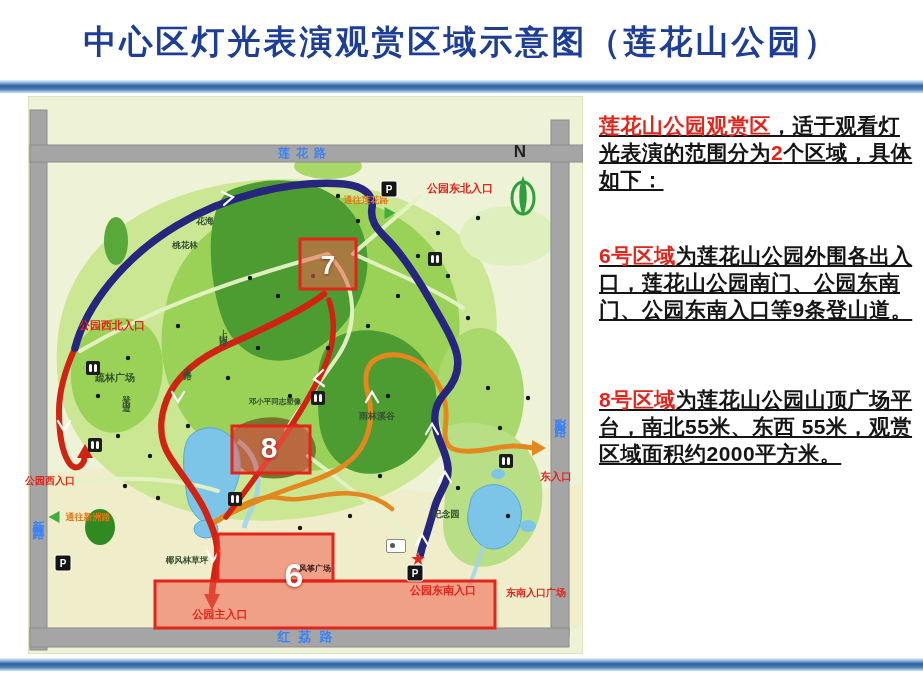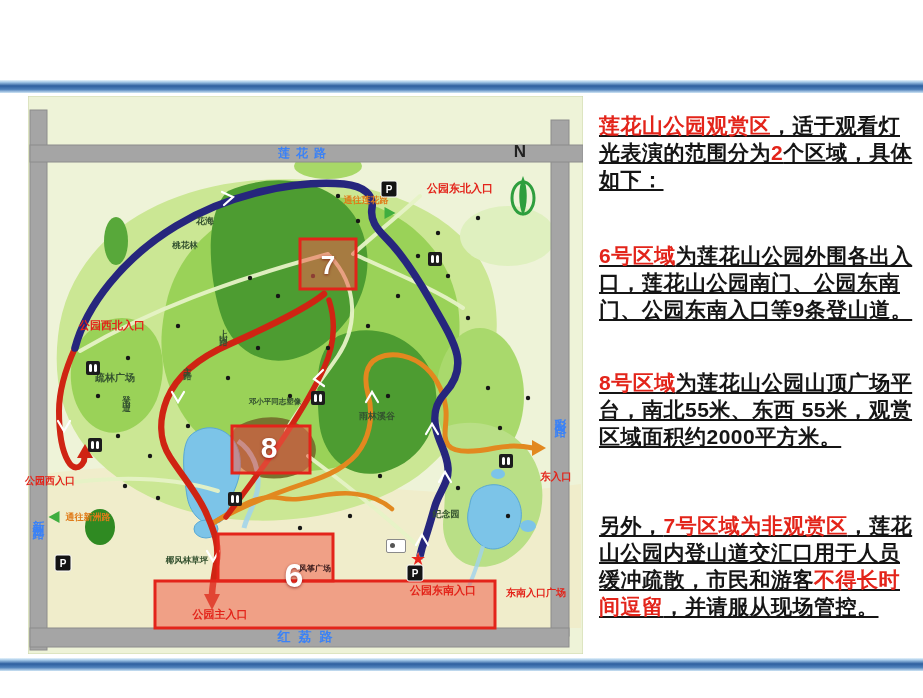--- a/index.html
+++ b/index.html
@@ -36,29 +36,30 @@
   .arr{position:absolute;transform:translate(-50%,-50%);width:0;height:0;border-top:6px solid transparent;border-bottom:6px solid transparent;}
   .arr-right{border-left:11px solid #3fae3f;}
   .arr-left{border-right:11px solid #3fae3f;}
   .compass-n{position:absolute;transform:translate(-50%,-50%);font-size:17px;font-weight:bold;color:#222;}
   .compass-sym{position:absolute;transform:translate(-50%,-50%);}
 
   
   .panel{position:absolute;left:599px;top:112px;width:320px;}
   .panel p{margin:0;font-size:21px;line-height:27px;font-weight:bold;color:#151515;letter-spacing:.5px;text-decoration:underline;}
   .panel p.gap1{margin-bottom:49px;}
-  .panel p.gap2{margin-bottom:46px;}
+  .panel p.gap2{margin-bottom:63px;}
   .panel p.gap3{margin-bottom:62px;}
   .panel .red{color:#e3241a;}
 </style>
 </head>
 <body>
 
 <div class="slide">
 
+  <div class="title">中心区灯光表演观赏区域示意图（莲花山公园）</div>
   <div class="bar bar-top"></div>
 
   <div class="map-wrap">
     <svg width="555" height="558" viewBox="0 0 555 558">
 
       <rect x="0" y="0" width="555" height="558" fill="#eef3d8" stroke="#ccd6aa" stroke-width="1"></rect>
       <path d="M 2,380 Q 150,358 300,385 Q 430,406 553,388 L 553,532 L 2,532 Z" fill="#f0edcb"></path>
 
       <path d="M 30,240 C 40,150 120,95 220,85 C 320,75 430,105 460,180 C 485,245 455,330 390,380 C 320,430 200,440 120,400 C 50,365 22,310 30,240 Z" fill="#cbe794"></path>
       <ellipse cx="300" cy="70" rx="34" ry="13" fill="#a8d868"></ellipse>
@@ -237,17 +238,16 @@
     <svg class="compass-sym" style="left:495px;top:100px" width="28" height="44" viewBox="0 0 28 44">
       <ellipse cx="14" cy="24" rx="11" ry="16" fill="none" stroke="#2e9e3e" stroke-width="3"></ellipse>
       <path d="M14,2 C9,14 9,30 14,42 C19,30 19,14 14,2 Z" fill="#2e9e3e"></path>
     </svg>
   </div>
 
   <div class="panel">
     <p class="gap1"><span class="red">莲花山公园观赏区</span><span>，适于观看灯光表演的范围分为</span><span class="red">2</span><span>个区域，具体如下：</span></p>
     <p class="gap2"><span class="red">6号区域</span><span>为莲花山公园外围各出入口，莲花山公园南门、公园东南门、公园东南入口等9条登山道。</span></p>
     <p class="gap3"><span class="red">8号区域</span><span>为莲花山公园山顶广场平台，南北55米、东西 55米，观赏区域面积约2000平方米。</span></p>
-    <p><span>另外，</span><span class="red">7号区域为非观赏区</span><span>，莲花山公园内登山道交汇口用于人员缓冲疏散，市民和游客</span><span class="red">不得长时间逗留</span><span>，并请服从现场管控。</span></p>
   </div>
 
   <div class="bar bar-bottom"></div>
 </div>
 
 </body></html>

